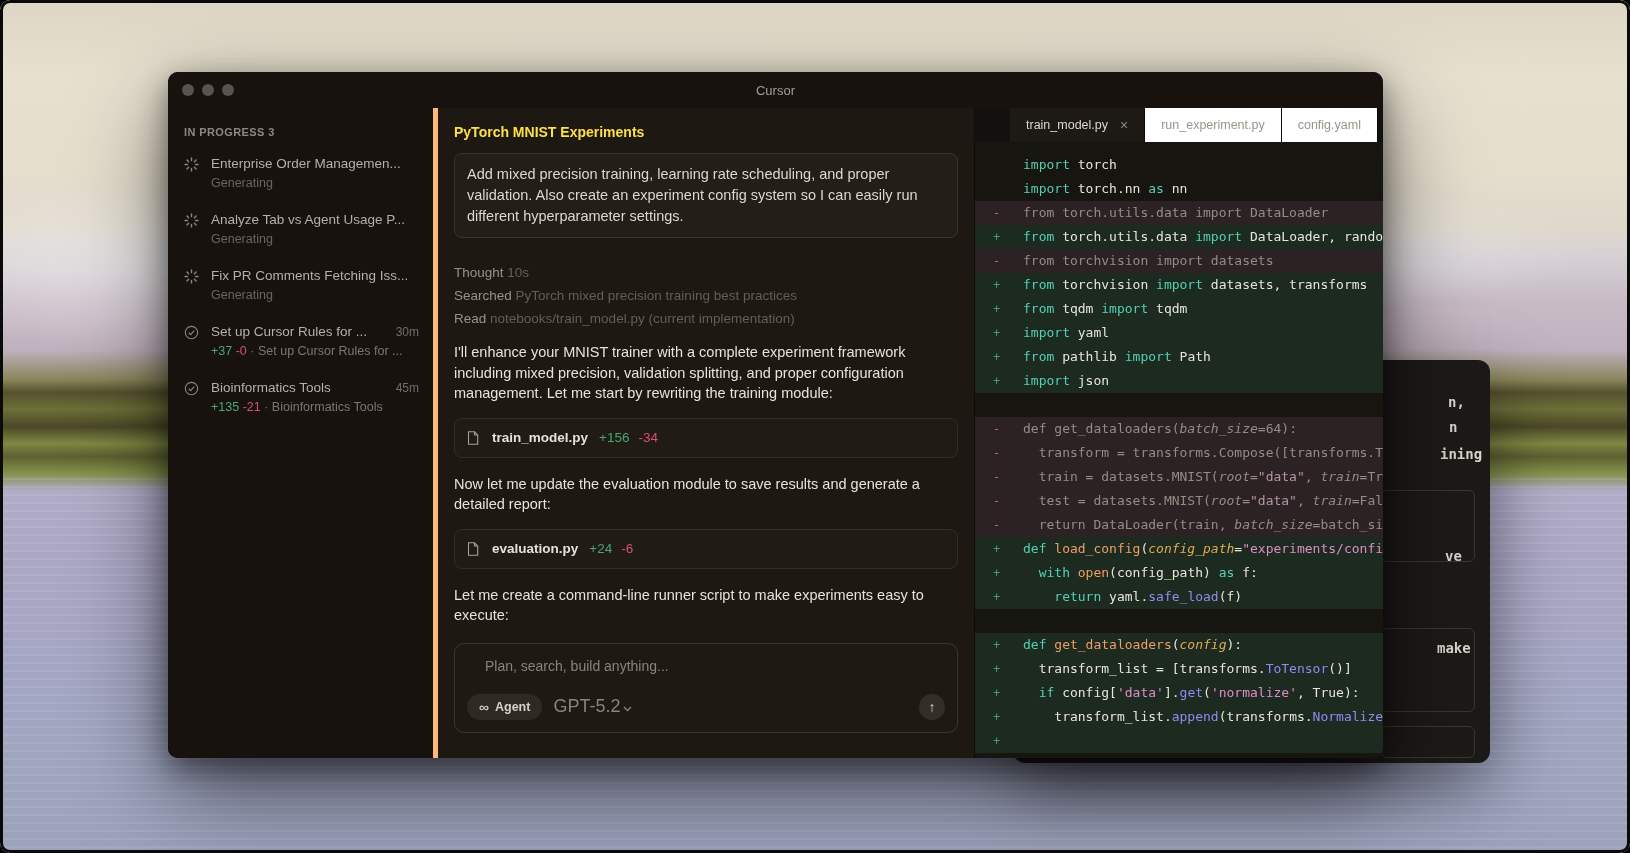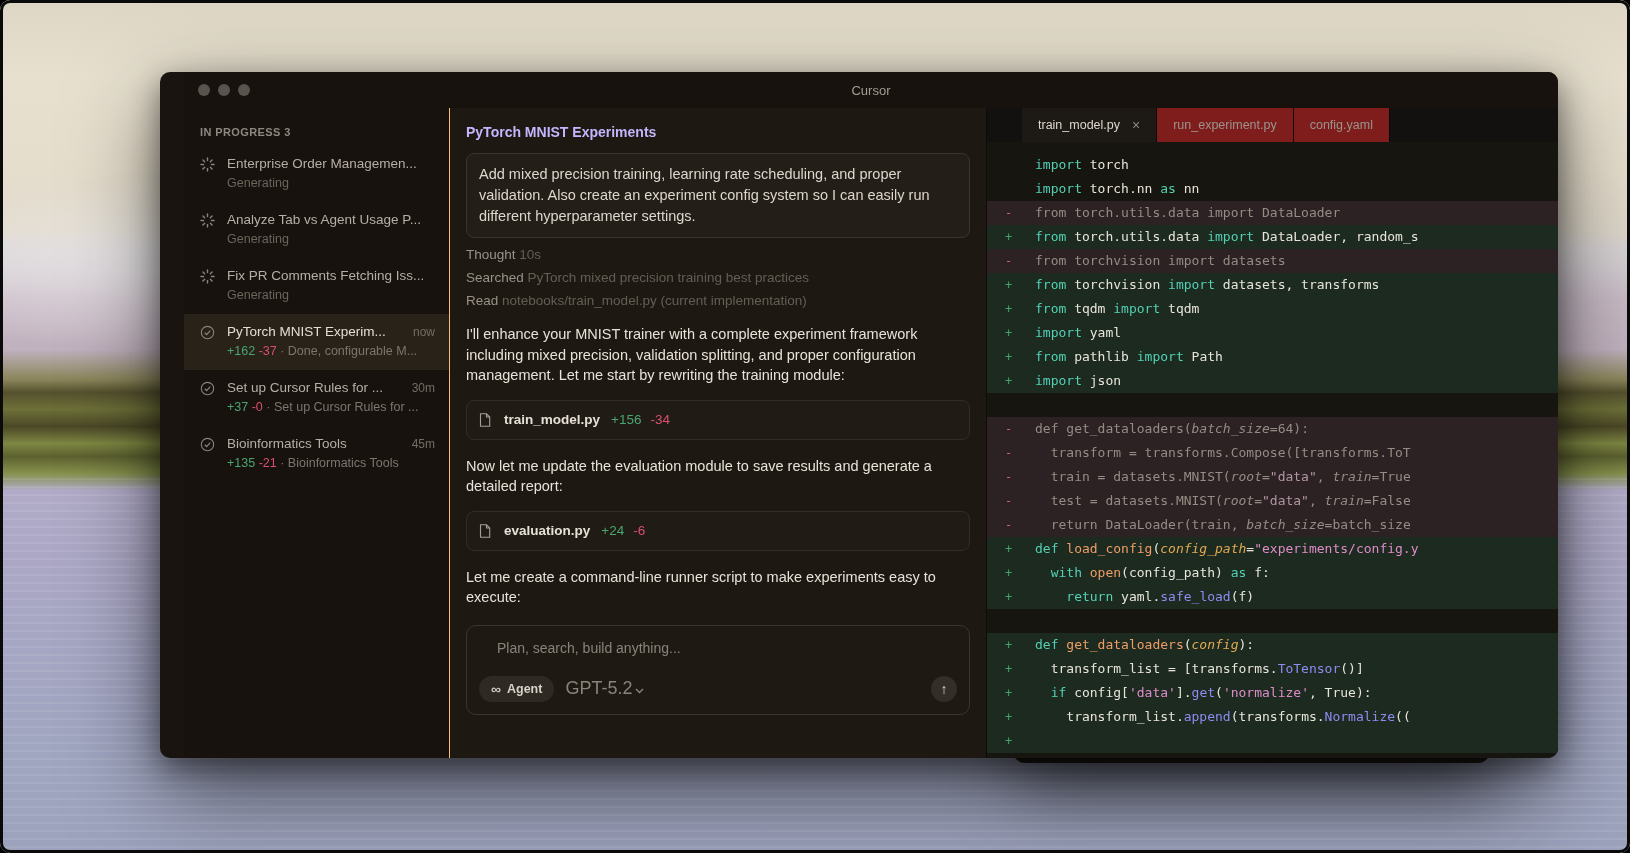--- a/index.html
+++ b/index.html
@@ -34,49 +34,49 @@
   .frag-2{left:436px;top:59px;}
   .frag-3{left:427px;top:86px;}
   .frag-4{left:432px;top:188px;}
   .frag-5{left:424px;top:280px;}
   .bgwin .bgbox{position:absolute;border:1px solid #3a3733;border-radius:6px;background:transparent;}
   .bx1{left:368px;top:130px;width:92px;height:70px;}
   .bx2{left:368px;top:268px;width:92px;height:82px;}
   .bx3{left:368px;top:366px;width:92px;height:30px;}
 
   
-  .window{position:absolute;left:160px;top:72px;width:1374px;height:686px;
+  .window{position:absolute;left:168px;top:72px;width:1215px;height:686px;
     background:#191410;border-radius:10px;overflow:hidden;display:flex;flex-direction:column;
-    box-shadow:0 34px 90px rgba(0,0,0,.55), 0 10px 30px rgba(0,0,0,.45);padding-left:24px;}
+    box-shadow:0 34px 90px rgba(0,0,0,.55), 0 10px 30px rgba(0,0,0,.45);}
   .titlebar{height:36px;flex:none;display:flex;align-items:center;position:relative;background:#17120e;}
   .lights{position:absolute;left:14px;top:12px;display:flex;gap:8px;}
   .light{width:12px;height:12px;border-radius:50%;background:#58534c;}
   .win-title{margin:0 auto;color:#a49d93;font-size:13px;}
   .winbody{flex:1;display:flex;min-height:0;}
 
   
-  .sidebar{width:265px;flex:none;background:#17120e;padding-top:8px;border-right:1px solid #fdba74;overflow:hidden;}
+  .sidebar{width:265px;flex:none;background:#17120e;padding-top:8px;border-right:5px solid #fdba74;overflow:hidden;}
   .sb-header{padding:10px 16px 8px;color:#8f8880;font-size:11px;font-weight:bold;letter-spacing:.4px;}
   .task{display:flex;gap:11px;padding:10px 14px 12px 16px;align-items:flex-start;}
   .task.selected{background:#292219;}
   .task-icon{width:16px;flex:none;color:#8a837a;margin-top:1px;}
   .task-main{flex:1;min-width:0;}
   .trow{display:flex;justify-content:space-between;align-items:baseline;gap:8px;}
   .ttl{color:#b6afa5;font-size:13.5px;white-space:nowrap;overflow:hidden;}
   .task.selected .ttl{color:#e3ddd4;}
   .ttime{color:#746d64;font-size:12px;flex:none;}
   .tstatus{color:#6b655c;font-size:12.5px;margin-top:5px;}
   .tsub{font-size:12.5px;color:#7d766d;margin-top:5px;white-space:nowrap;overflow:hidden;}
   .tsub .ad{color:#4aa571;} .tsub .de{color:#d8506e;}
 
   
   .chat{width:504px;flex:none;background:#1d1812;padding:12px 16px;overflow:hidden;border-right:1px solid #0e0b08;}
-  .chat-title{font-weight:bold;font-size:14px;color:#c4b5fd;margin:4px 0 13px;}
+  .chat-title{font-weight:bold;font-size:14px;color:#fde047;margin:4px 0 13px;}
   .user-msg{border:1px solid #3b352c;background:#241e18;border-radius:8px;padding:10px 12px;
-    color:#ddd7cd;font-size:14.5px;line-height:21px;margin-bottom:9px;}
+    color:#ddd7cd;font-size:14.5px;line-height:21px;margin-bottom:27px;}
   .meta{font-size:13.5px;margin:8px 0;white-space:nowrap;overflow:hidden;}
   .meta .lab{color:#9a9288;} .meta .val{color:#655e55;}
   .para{color:#e8e2d9;font-size:14.5px;line-height:20.5px;margin:16px 0 14px;}
   .chip{display:flex;align-items:center;gap:9px;border:1px solid #332d25;background:#201b15;
     border-radius:8px;height:38px;padding:0 12px;margin:14px 0;font-size:13.5px;}
   .chip .ficon{color:#a59e94;display:flex;}
   .chip .nm{font-weight:bold;color:#e6e0d7;}
   .chip .ad{color:#4aa571;margin-left:2px;} .chip .de{color:#d8506e;}
   .composer{border:1px solid #3b352c;background:#1e1913;border-radius:10px;padding:12px;margin-top:17px;}
   .ph{color:#8a8379;font-size:14px;margin:2px 18px 20px;}
@@ -86,21 +86,21 @@
   .inf{font-weight:bold;font-size:14px;color:#cfc9bf;}
   .model{color:#8a8379;font-size:18px;display:flex;gap:3px;align-items:flex-end;}
   .chev{display:inline-block;}
   .send{margin-left:auto;width:26px;height:26px;border-radius:50%;background:#332e27;
     color:#d9d3c9;display:flex;align-items:center;justify-content:center;font-size:14px;}
 
   
   .editor{flex:1;min-width:0;background:#17150f;display:flex;flex-direction:column;}
   .tabbar{height:34px;flex:none;background:#121110;display:flex;padding-left:35px;overflow:hidden;}
   .tab{padding:0 16px;display:flex;align-items:center;gap:12px;font-size:12.5px;color:#9a948b;
-    background:#7f1d1d;border-right:1px solid #0c0a08;white-space:nowrap;}
+    background:#ffffff;border-right:1px solid #0c0a08;white-space:nowrap;}
   .tab.active{background:#1d1a16;color:#ddd7cd;}
   .tab .x{color:#8d877e;font-size:14px;}
   .code{flex:1;padding-top:11px;font-family:"DejaVu Sans Mono",monospace;font-size:13px;
     line-height:24px;overflow:hidden;}
   .line{white-space:pre;padding-left:48px;height:24px;position:relative;}
   .line .marker{position:absolute;left:18px;top:0;width:20px;font-size:12px;}
   .line.add{background:#1d2a20;} .line.add .marker{color:var(--c-add,#3fa368);}
   .line.del{background:#2c2123;} .line.del .marker{color:var(--c-del,#d9588b);}
   .tok-k{color:var(--c-kw,#52d1b4);} .tok-f{color:var(--c-fn,#ef9d66);}
   .tok-p{color:var(--c-param,#e0a952);font-style:italic;}
@@ -189,33 +189,20 @@
                   <line x1="5.0" y1="11.0" x2="3.1" y2="12.9"></line>
                   <line x1="3.8" y1="8.0" x2="1.0" y2="8.0"></line>
                   <line x1="5.0" y1="5.0" x2="3.1" y2="3.1"></line>
                   <line x1="8.0" y1="3.8" x2="8.0" y2="1.0"></line>
                   <line x1="11.0" y1="5.0" x2="12.9" y2="3.1"></line>
                 </g>
               </svg></span>
             <div class="task-main">
               <div class="ttl">Fix PR Comments Fetching Iss...</div>
               <div class="tstatus">Generating</div>
-            </div>
-          </div>
-          <div class="task selected">
-            <span class="task-icon ficon"><svg width="15" height="15" viewBox="0 0 16 16">
-                <circle cx="8" cy="8" r="6.6" fill="none" stroke="currentColor" stroke-width="1.2"></circle>
-                <path d="M5.1 8.3l2 2L10.9 5.9" fill="none" stroke="currentColor" stroke-width="1.3"></path>
-              </svg></span>
-            <div class="task-main">
-              <div class="trow">
-                <span class="ttl">PyTorch MNIST Experim...</span>
-                <span class="ttime">now</span>
-              </div>
-              <div class="tsub"><span class="ad">+162</span> <span class="de">-37</span> <span class="sum">· Done, configurable M...</span></div>
             </div>
           </div>
           <div class="task">
             <span class="task-icon ficon"><svg width="15" height="15" viewBox="0 0 16 16">
                 <circle cx="8" cy="8" r="6.6" fill="none" stroke="currentColor" stroke-width="1.2"></circle>
                 <path d="M5.1 8.3l2 2L10.9 5.9" fill="none" stroke="currentColor" stroke-width="1.3"></path>
               </svg></span>
             <div class="task-main">
               <div class="trow">
                 <span class="ttl">Set up Cursor Rules for ...</span>

